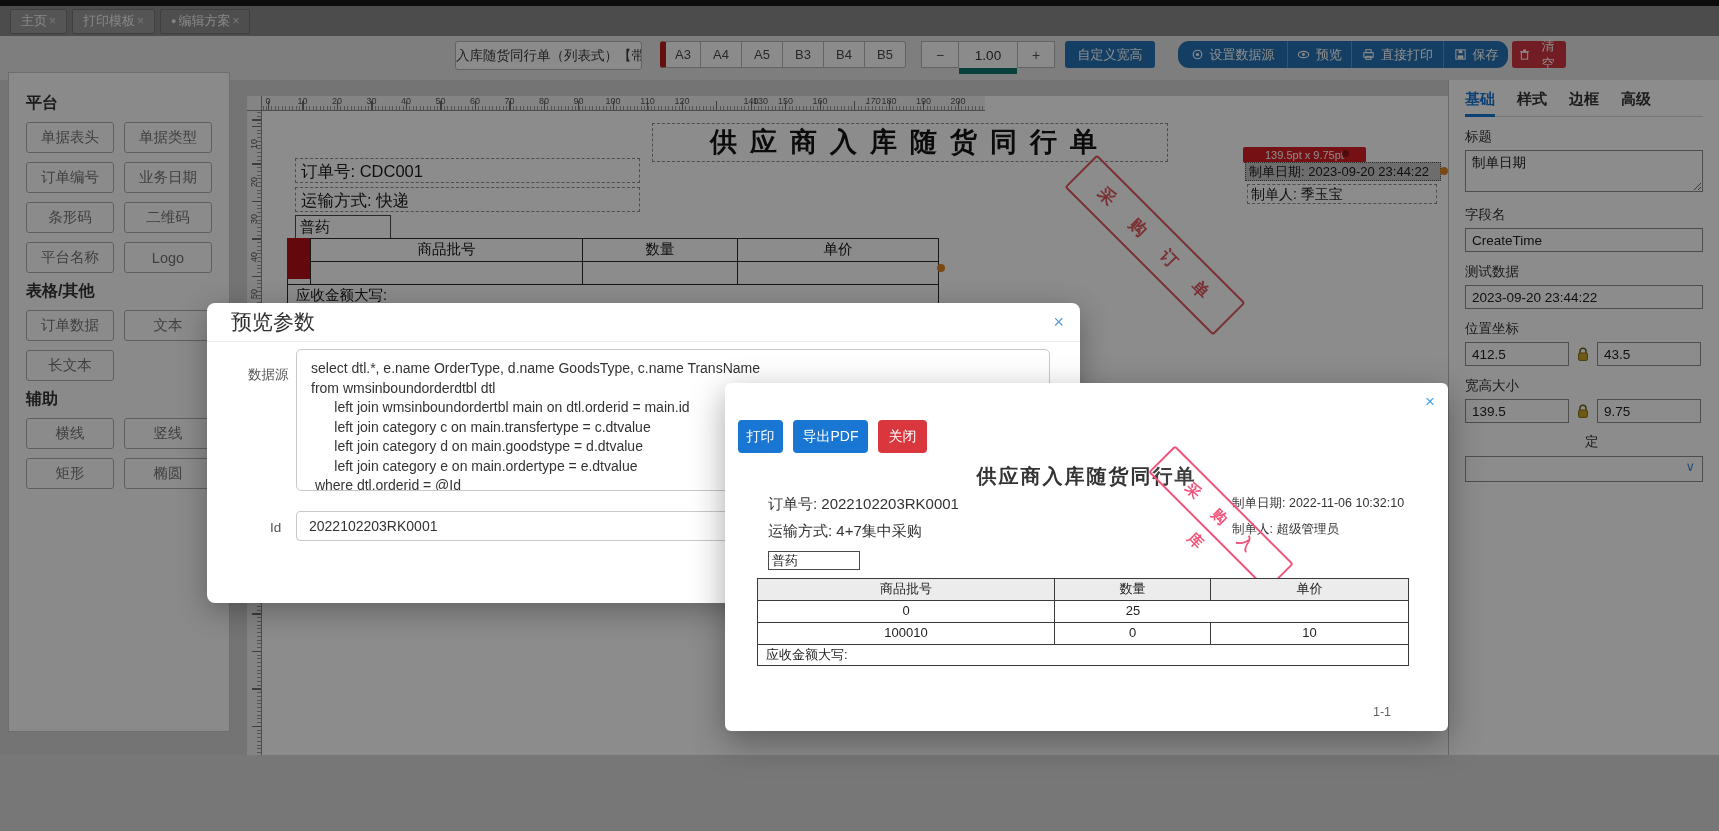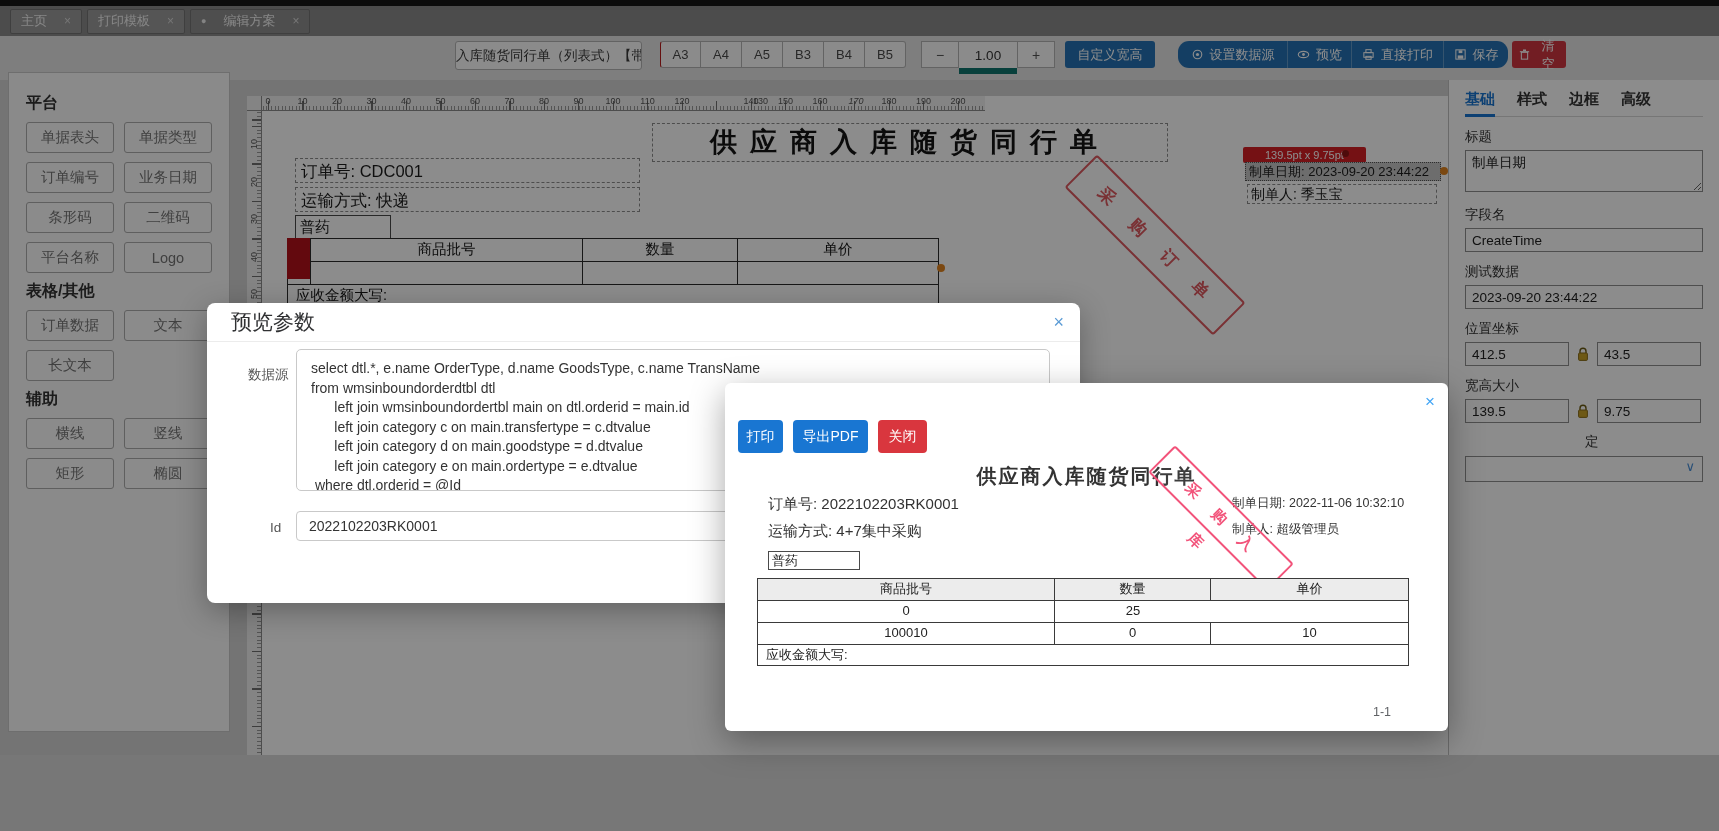--- a/index.html
+++ b/index.html
@@ -2,32 +2,32 @@
 <html><head>
 <meta charset="utf-8">
 <style>
   html,body{margin:0;padding:0}
   body{position:relative;width:1719px;height:831px;overflow:hidden;background:#d9d9d9;
        font-family:"Liberation Sans","DejaVu Sans",sans-serif;font-size:14px;color:#333}
   .abs{position:absolute}
   
   .topstrip{left:0;top:0;width:1719px;height:6px;background:#161616}
   .tabbar{left:0;top:6px;width:1719px;height:30px;background:#8a8a8a;display:flex;align-items:center;padding-left:10px;box-sizing:border-box;gap:5px}
-  .tab{display:inline-flex;align-items:center;gap:17px;height:23px;padding:0 10px;background:#9b9b9b;border:1px solid #747474;color:#f4f4f4;font-size:13px;border-radius:2px;cursor:pointer}
+  .tab{display:inline-flex;align-items:center;gap:2px;height:23px;padding:0 10px;background:#9b9b9b;border:1px solid #747474;color:#f4f4f4;font-size:13px;border-radius:2px;cursor:pointer}
   .tab.active{background:#8f8f8f}
   .tab .dot{font-size:9px;color:#efefef}
   .tab .x{color:#d8d8d8;font-size:12px}
   
   .toolbar{left:0;top:36px;width:1719px;height:44px;background:#e5e5e5;border-bottom:1px solid #cfcfcf}
   .tname{left:455px;top:41px;width:185px;height:27px;background:#fdfdfd;border:1px solid #b5b5b5;border-radius:3px;
          font-size:13.5px;color:#3a3a3a;line-height:27px;text-align:center;white-space:nowrap;overflow:hidden}
   .sizes{left:660px;top:41px;height:27px;display:flex}
   .szbtn{width:41px;height:27px;background:#fdfdfd;border:1px solid #b5b5b5;border-left:none;font-size:13px;color:#4a4a4a;
          display:flex;align-items:center;justify-content:center;cursor:pointer;box-sizing:border-box}
-  .szbtn:first-child{border-left:1px solid #b91c1c;border-radius:3px 0 0 3px}
+  .szbtn:first-child{border-left:6px solid #b91c1c;border-radius:3px 0 0 3px}
   .szbtn:last-child{border-radius:0 3px 3px 0}
   .zoomgrp{left:921px;top:41px;height:27px;display:flex}
   .zbtn{width:38px;height:27px;background:#fdfdfd;border:1px solid #b5b5b5;box-sizing:border-box;display:flex;align-items:center;justify-content:center;color:#555;cursor:pointer}
   .zval{width:58px;height:33px;background:#fdfdfd;border-top:1px solid #b5b5b5;border-bottom:6px solid #0f766e;box-sizing:border-box;
         text-align:center;line-height:27px;font-size:13.5px;color:#333}
   .bluebtn{height:27px;background:#2672b4;color:#fff;border:none;border-radius:3px;font-size:13px;display:inline-flex;align-items:center;justify-content:center;gap:6px;cursor:pointer}
   .custom{left:1065px;top:41px;width:90px}
   .btngrp{left:1178px;top:41px;height:27px;display:flex;border-radius:11px;overflow:hidden}
   .grpbtn{height:27px;background:#2672b4;color:#fff;border:none;border-right:1px solid rgba(255,255,255,.28);
           font-size:13px;display:inline-flex;align-items:center;justify-content:center;gap:6px;cursor:pointer}
@@ -251,21 +251,21 @@
     <span class="rnum" style="left: 247.5px;">70</span>
     <span class="rnum" style="left: 282px;">80</span>
     <span class="rnum" style="left: 316.5px;">90</span>
     <span class="rnum" style="left: 351px;">100</span>
     <span class="rnum" style="left: 385.5px;">110</span>
     <span class="rnum" style="left: 420px;">120</span>
     <span class="rnum" style="left: 454.5px; margin-left: 44px;">130</span>
     <span class="rnum" style="left: 489px;">140</span>
     <span class="rnum" style="left: 523.5px;">150</span>
     <span class="rnum" style="left: 558px;">160</span>
-    <span class="rnum" style="left: 594px; font-style: italic;">170</span>
+    <span class="rnum" style="left: 611px; font-style: italic;">170</span>
     <span class="rnum" style="left: 627px;">180</span>
     <span class="rnum" style="left: 661.5px;">190</span>
     <span class="rnum" style="left: 696px;">200</span>
   </div>
 <div class="abs ruler-v">
     <span class="rnumv" style="top: 28px;">10</span>
     <span class="rnumv" style="top: 65.5px;">20</span>
     <span class="rnumv" style="top: 103px;">30</span>
     <span class="rnumv" style="top: 140.5px;">40</span>
     <span class="rnumv" style="top: 178px;">50</span>

